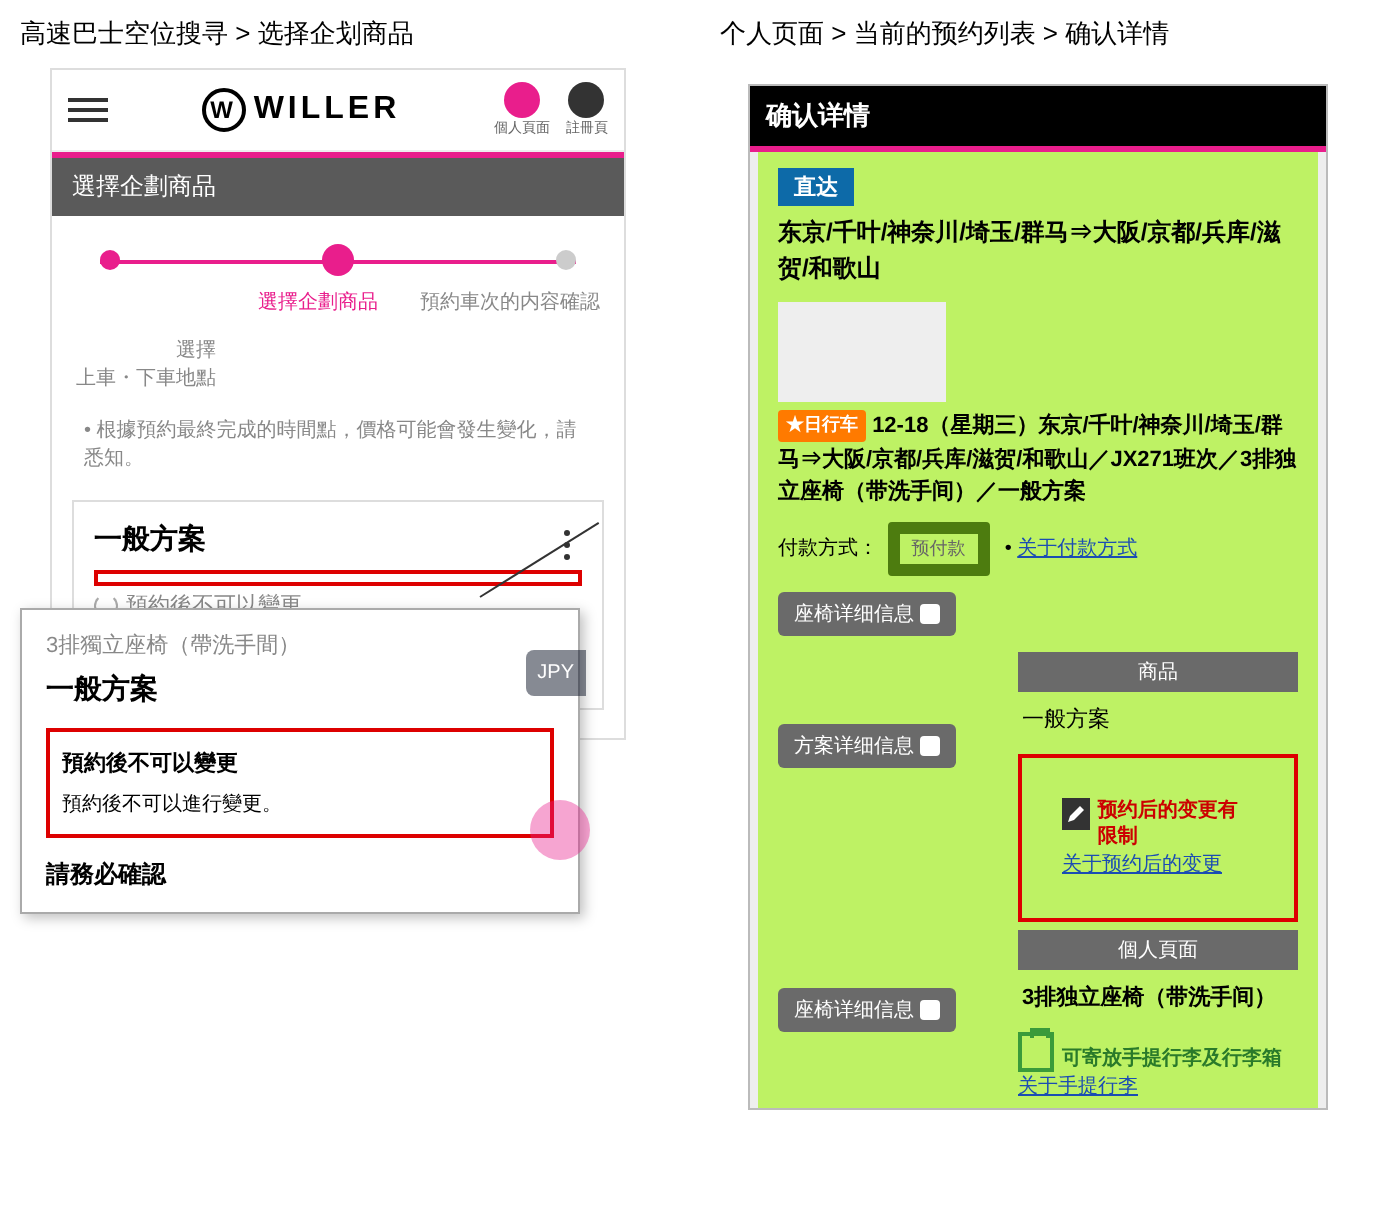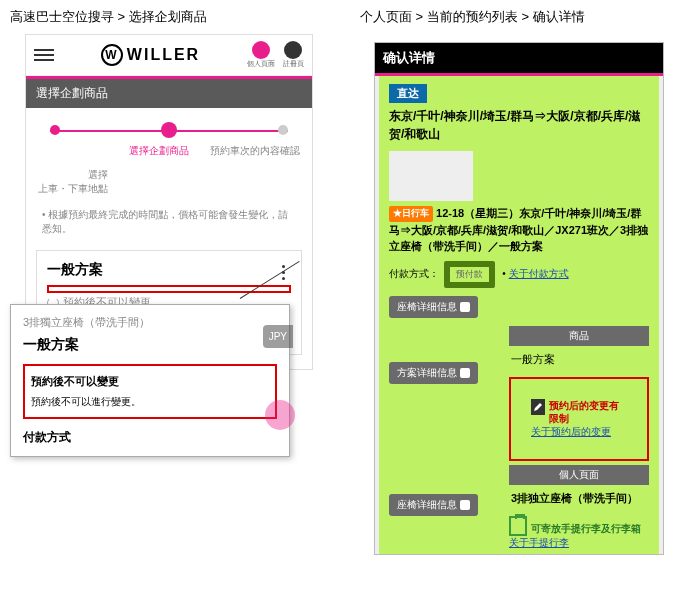--- a/index.html
+++ b/index.html
@@ -43,21 +43,21 @@
   .refresh-ic { width:12px;height:12px;border:1.5px solid #aaa;border-radius:50%;border-top-color:transparent;}
 
   
   .popup { position:absolute; left:0; top:296px; width:280px; background:#fff; border:1px solid #aaa; box-shadow:2px 2px 6px rgba(0,0,0,.25); padding:10px 12px; font-size:12px; }
   .popup .sub { color:#888; font-size:11px; margin-bottom:6px;}
   .popup .pt { font-size:14px; font-weight:600; margin-bottom:10px;}
   .popup .warn-box { border:2px solid #d00; padding:8px 6px; margin-bottom:10px;}
   .popup .warn-t { font-weight:700; font-size:11px; margin-bottom:6px;}
   .popup .warn-b { font-size:10px; }
   .popup .confirm { font-size:12px; font-weight:600; }
-  .jpy-chip { position:absolute; right:-4px; top:20px; background:#404040; color:#fff; font-size:10px; padding:6px 6px; border-radius:4px 0 0 4px; opacity:.5;}
+  .jpy-chip { position:absolute; right:-4px; top:20px; background:#0f172a; color:#fff; font-size:10px; padding:6px 6px; border-radius:4px 0 0 4px; opacity:.5;}
   .pink-circ { position:absolute; right:-6px; bottom:26px; width:30px;height:30px;background:#e91e8c;border-radius:50%; opacity:.4;}
   .lead-line { position:absolute; width:70px; height:1px; background:#333; top:290px; left:230px; transform:rotate(-32deg); transform-origin:left; }
 
   
   .phoneR { width:290px; border:1px solid #bbb; margin:16px auto; background:#bef264; }
   .r-title { background:#000; color:#fff; padding:6px 8px; font-size:13px; font-weight:600;}
   .r-pinkbar{height:3px;background:#e91e8c;}
   .r-body { padding:8px 10px 4px; border-left:4px solid #eee; border-right:4px solid #eee; font-size:11px;}
   .badge-direct{ display:inline-block; background:#0d6aa8; color:#fff; font-size:11px; padding:2px 8px; font-weight:600;}
   .route-txt{ font-weight:700; font-size:12px; line-height:1.5; margin-top:4px;}
@@ -154,21 +154,21 @@
 
     <div class="popup">
       <span class="jpy-chip">JPY</span>
       <span class="pink-circ"></span>
       <div class="sub">3排獨立座椅（帶洗手間）</div>
       <div class="pt">一般方案</div>
       <div class="warn-box">
         <div class="warn-t">預約後不可以變更</div>
         <div class="warn-b">預約後不可以進行變更。</div>
       </div>
-      <div class="confirm">付款方式</div>
+      <div class="confirm">請務必確認</div>
     </div>
   </div>
 
   <div class="col">
     <div class="breadcrumb">个人页面 &gt; 当前的预约列表 &gt; 确认详情</div>
 
     <div class="phoneR">
       <div class="r-title">确认详情</div>
       <div class="r-pinkbar"></div>
       <div class="r-body">

